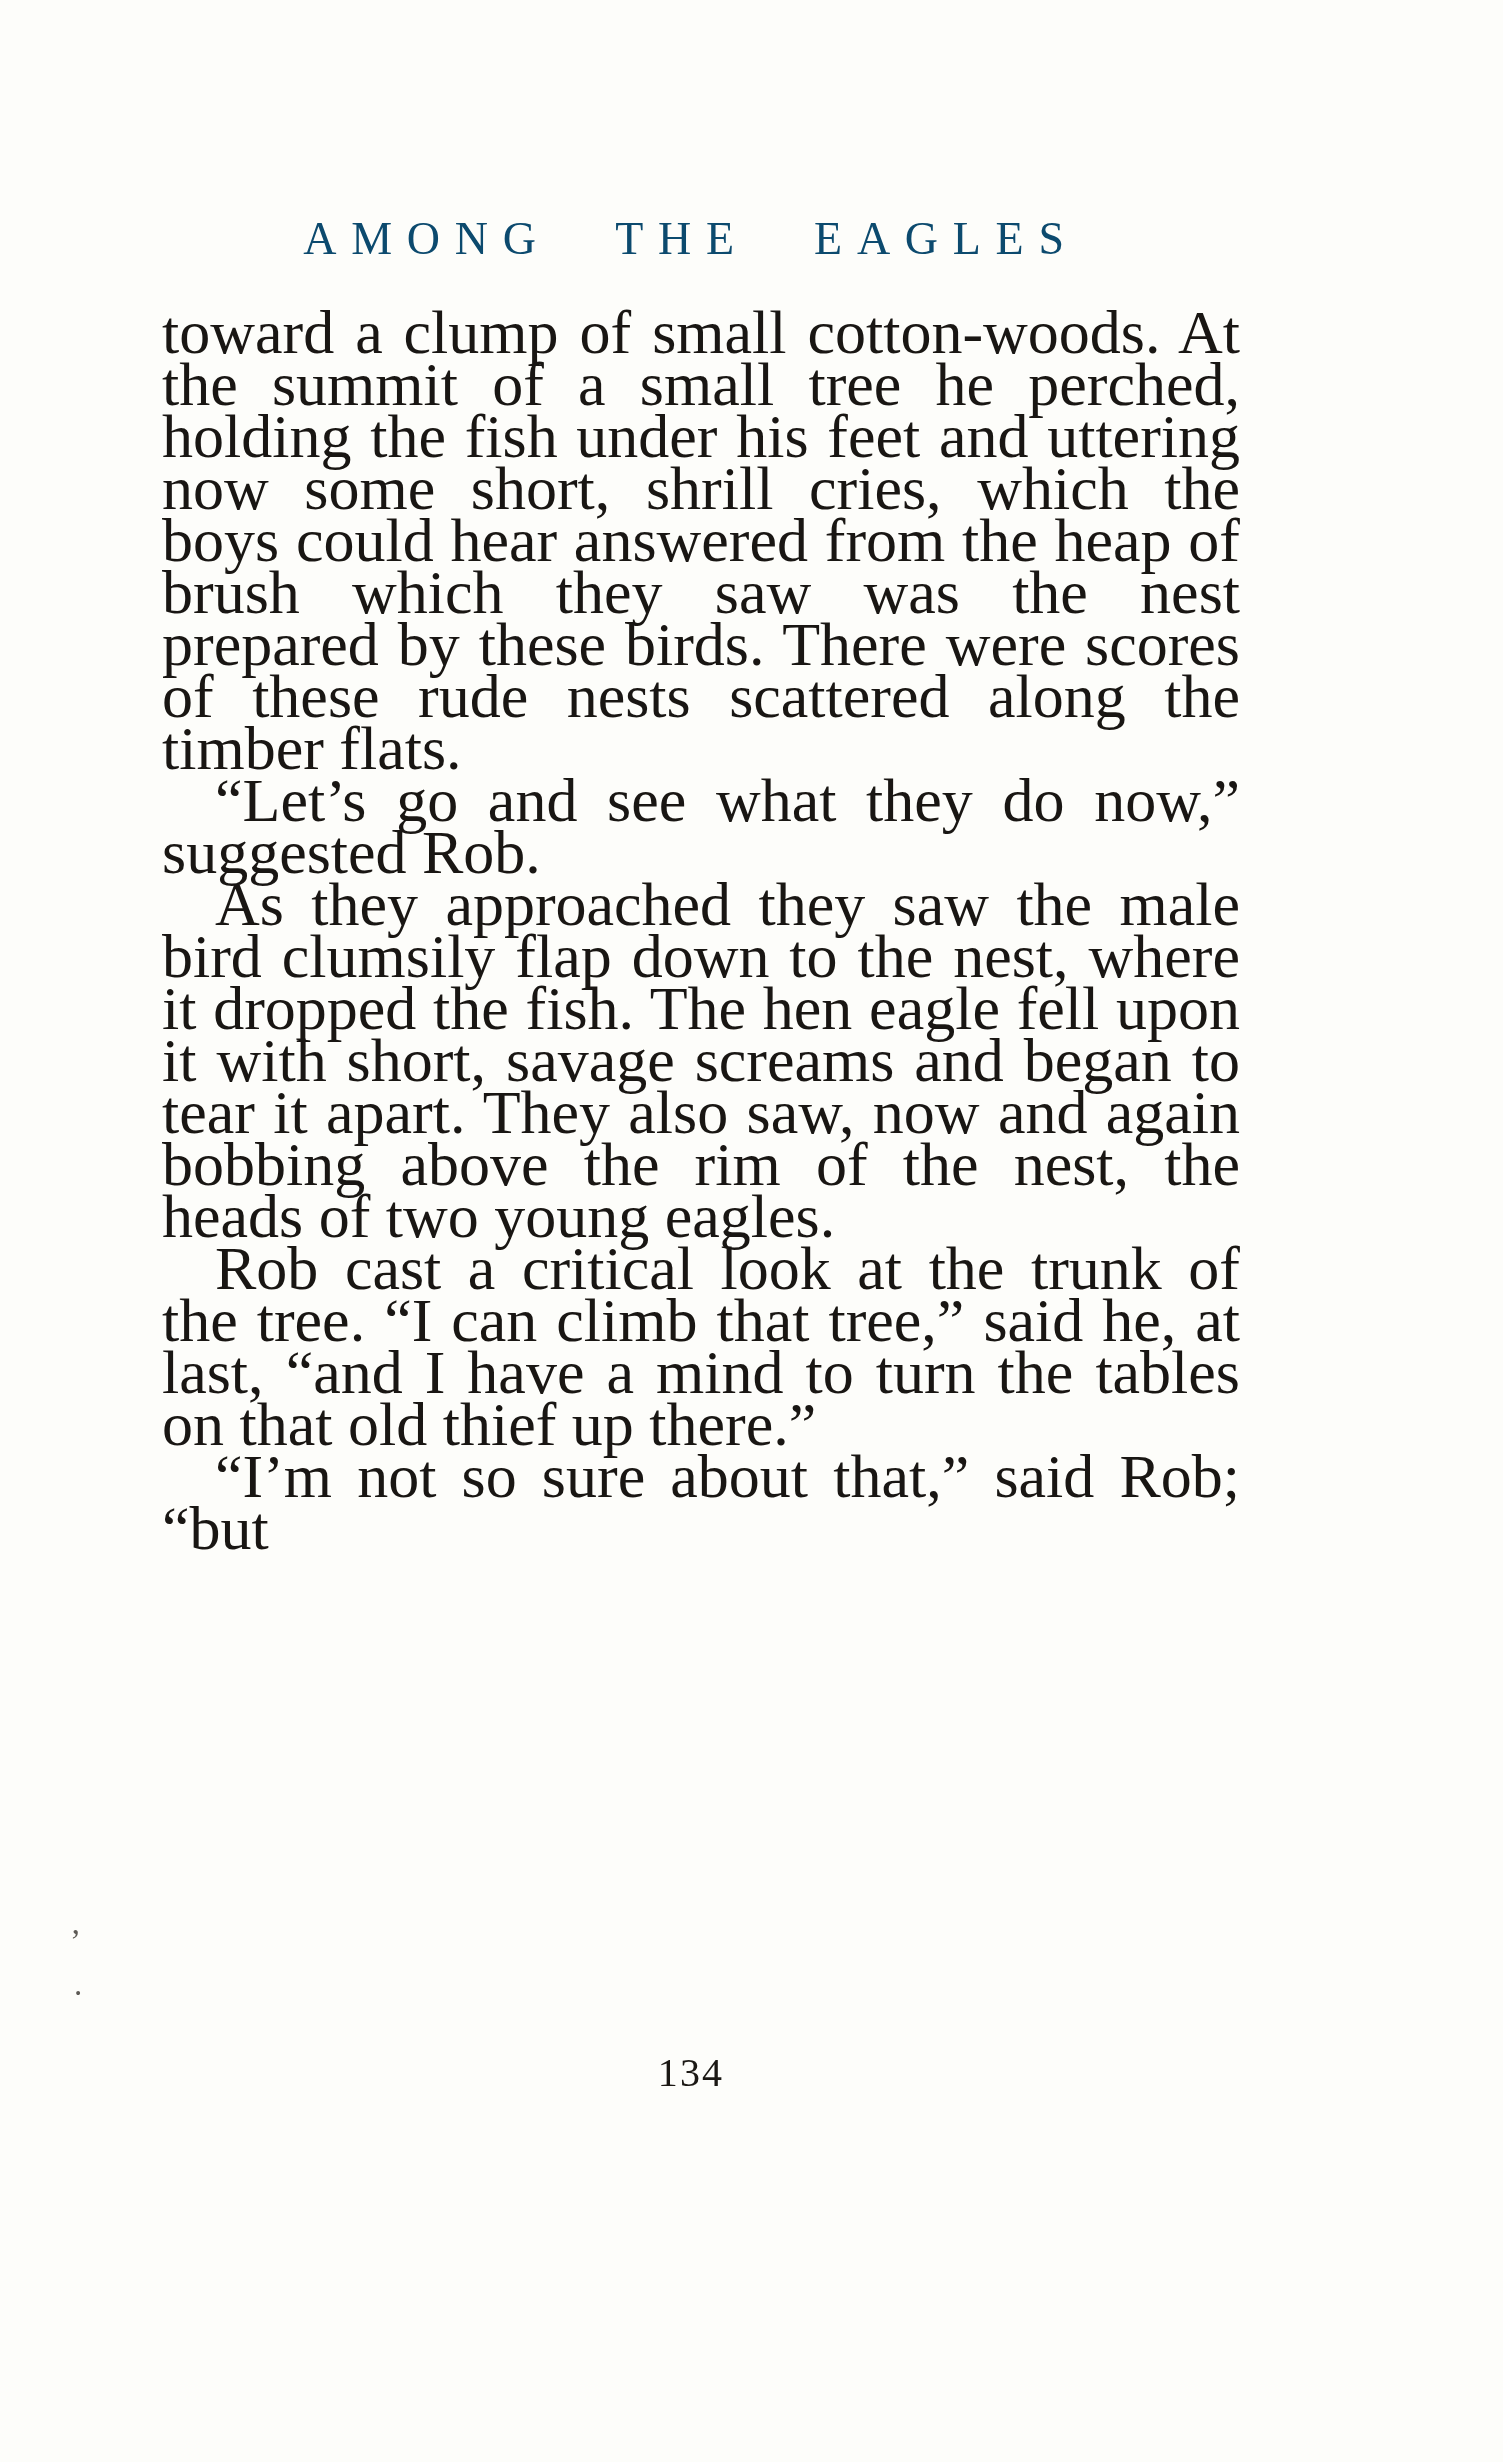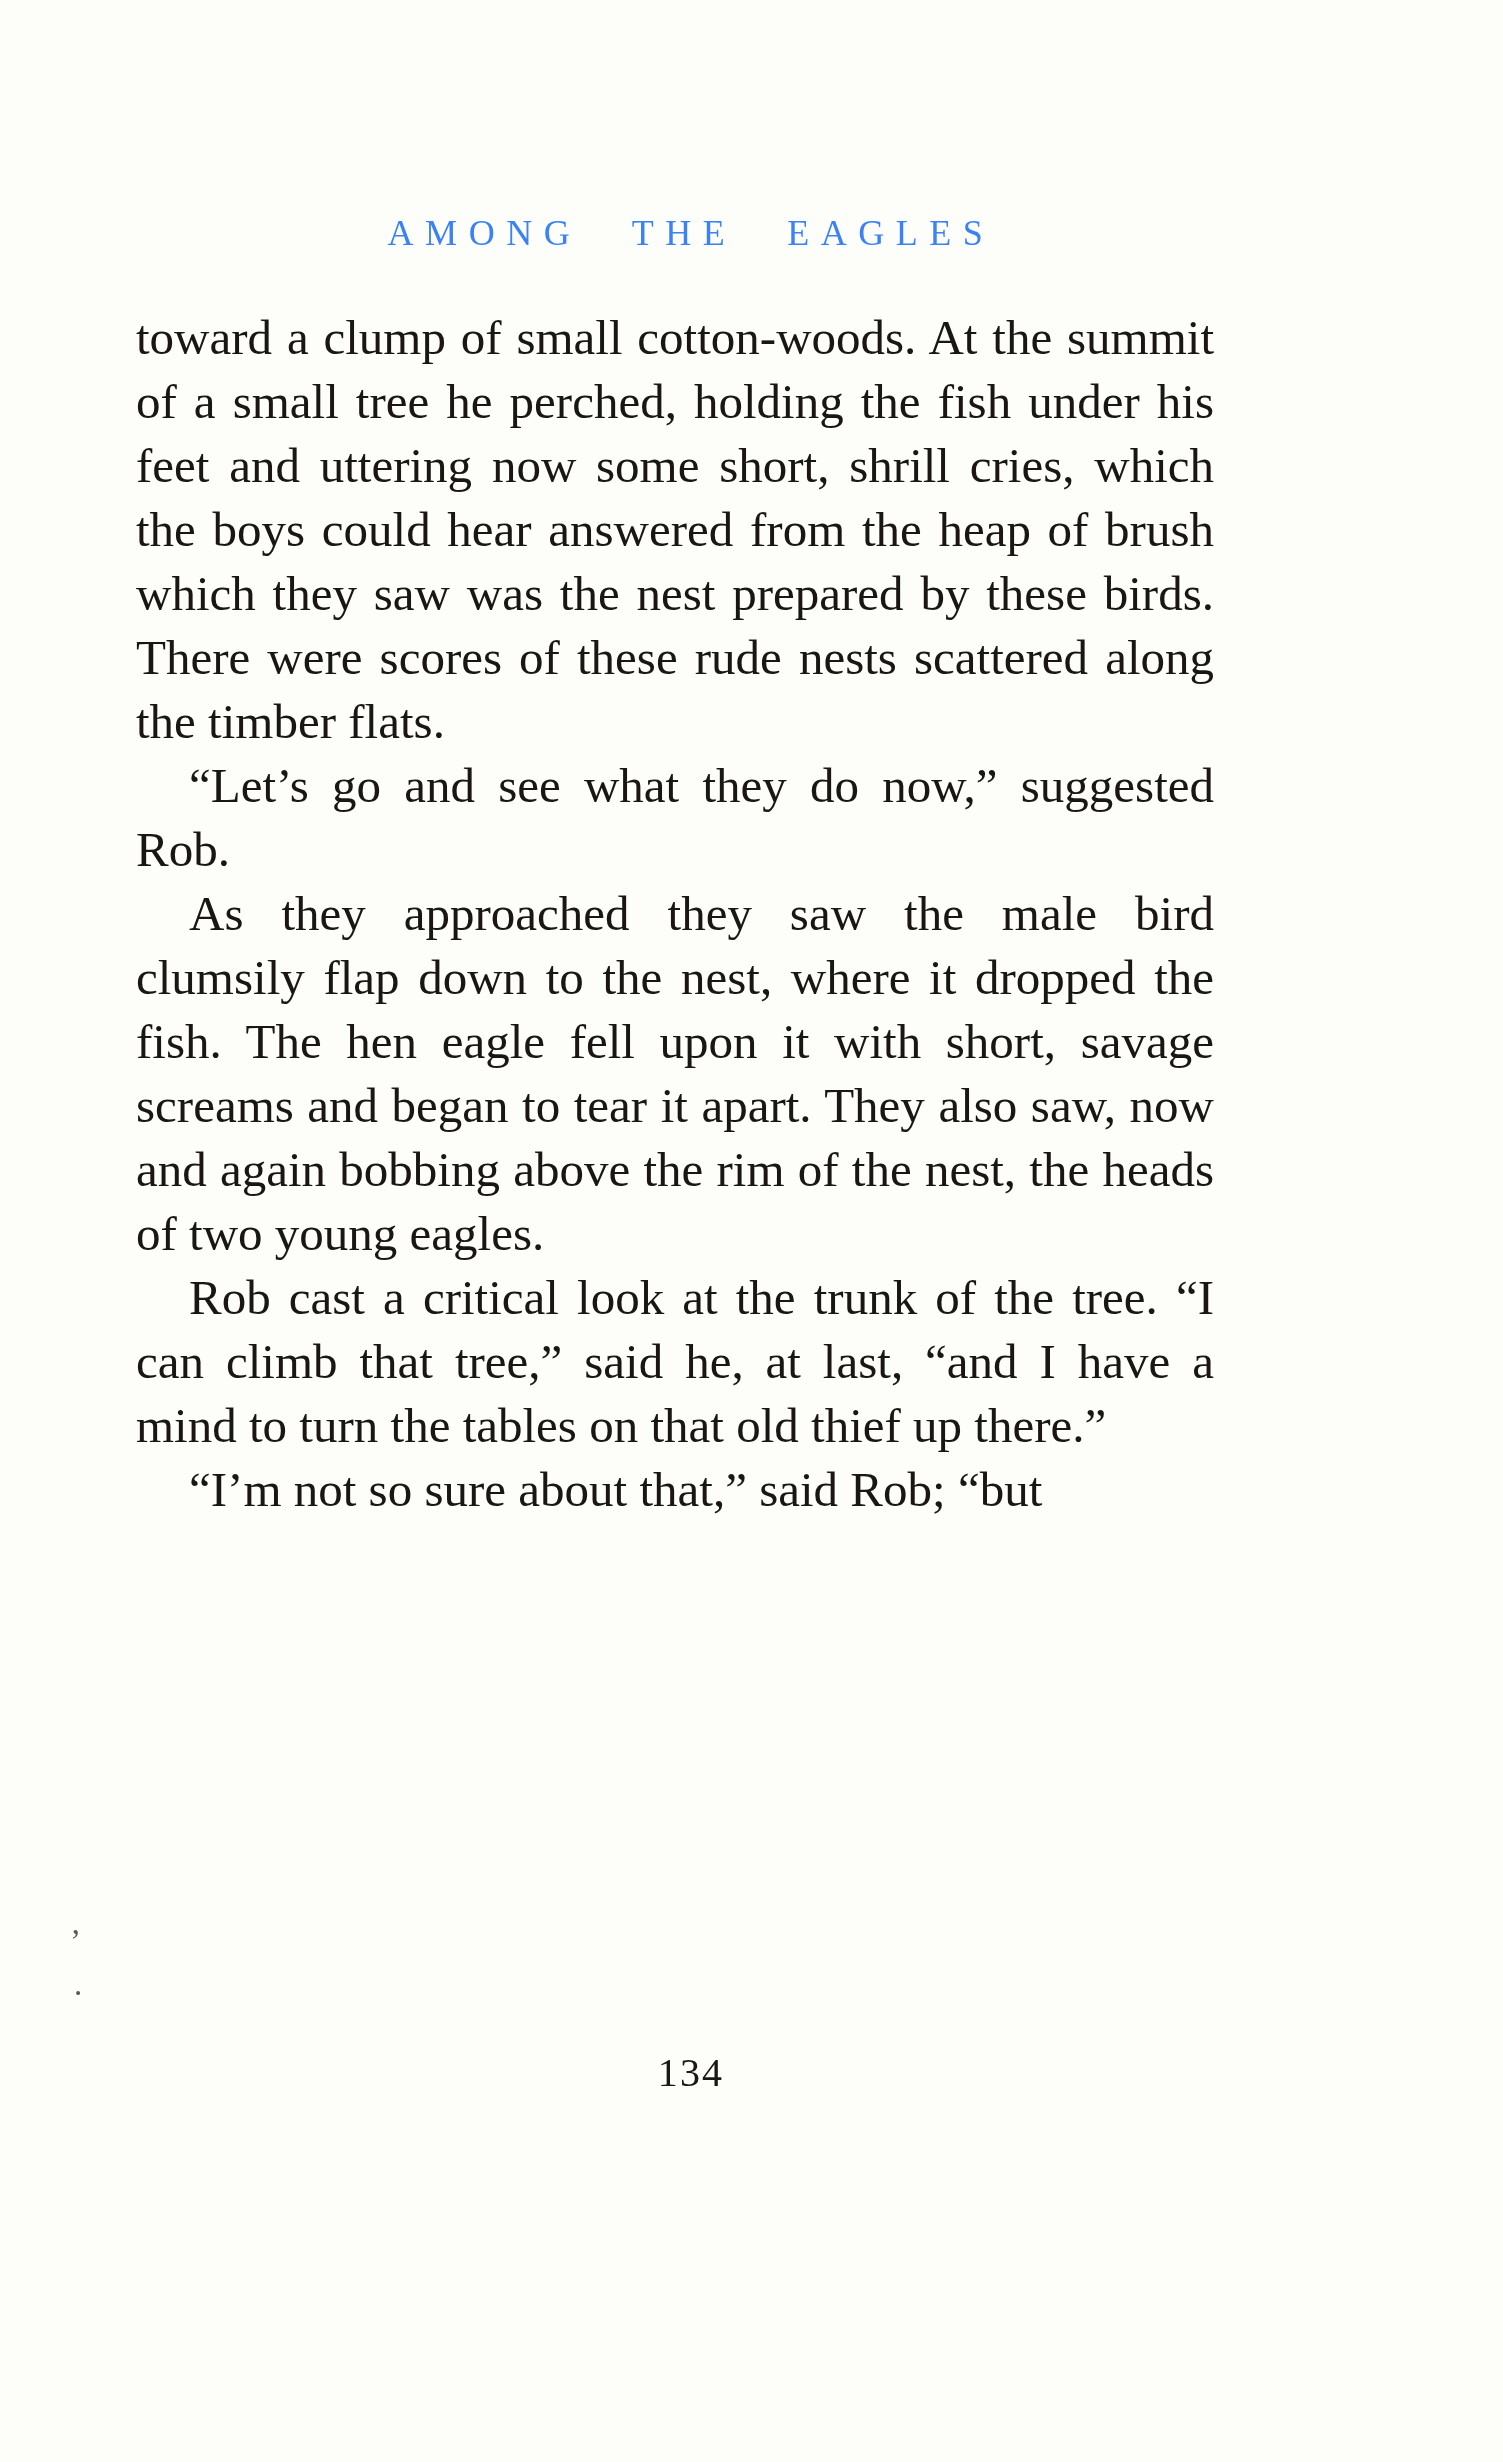--- a/index.html
+++ b/index.html
@@ -15,33 +15,33 @@
     color: #191613;
     font-family: "Liberation Serif", "DejaVu Serif", serif;
     overflow: hidden;
   }
   .running-head {
     position: absolute;
     top: 212px;
     left: 152px;
     width: 1078px;
     text-align: center;
-    font-size: 36px;
+    font-size: 46px;
     letter-spacing: 0.32em;
     word-spacing: 0.85em;
     white-space: nowrap;
-    color: #3b82f6;
+    color: #0c4a6e;
   }
   .text-block {
     position: absolute;
     top: 306px;
-    left: 136px;
+    left: 162px;
     width: 1078px;
-    font-size: 49px;
-    line-height: 64px;
+    font-size: 62px;
+    line-height: 52px;
     text-align: justify;
     text-justify: inter-word;
   }
   .text-block p {
     margin: 0;
     padding: 0;
   }
   .text-block p.indent {
     text-indent: 53px;
   }

